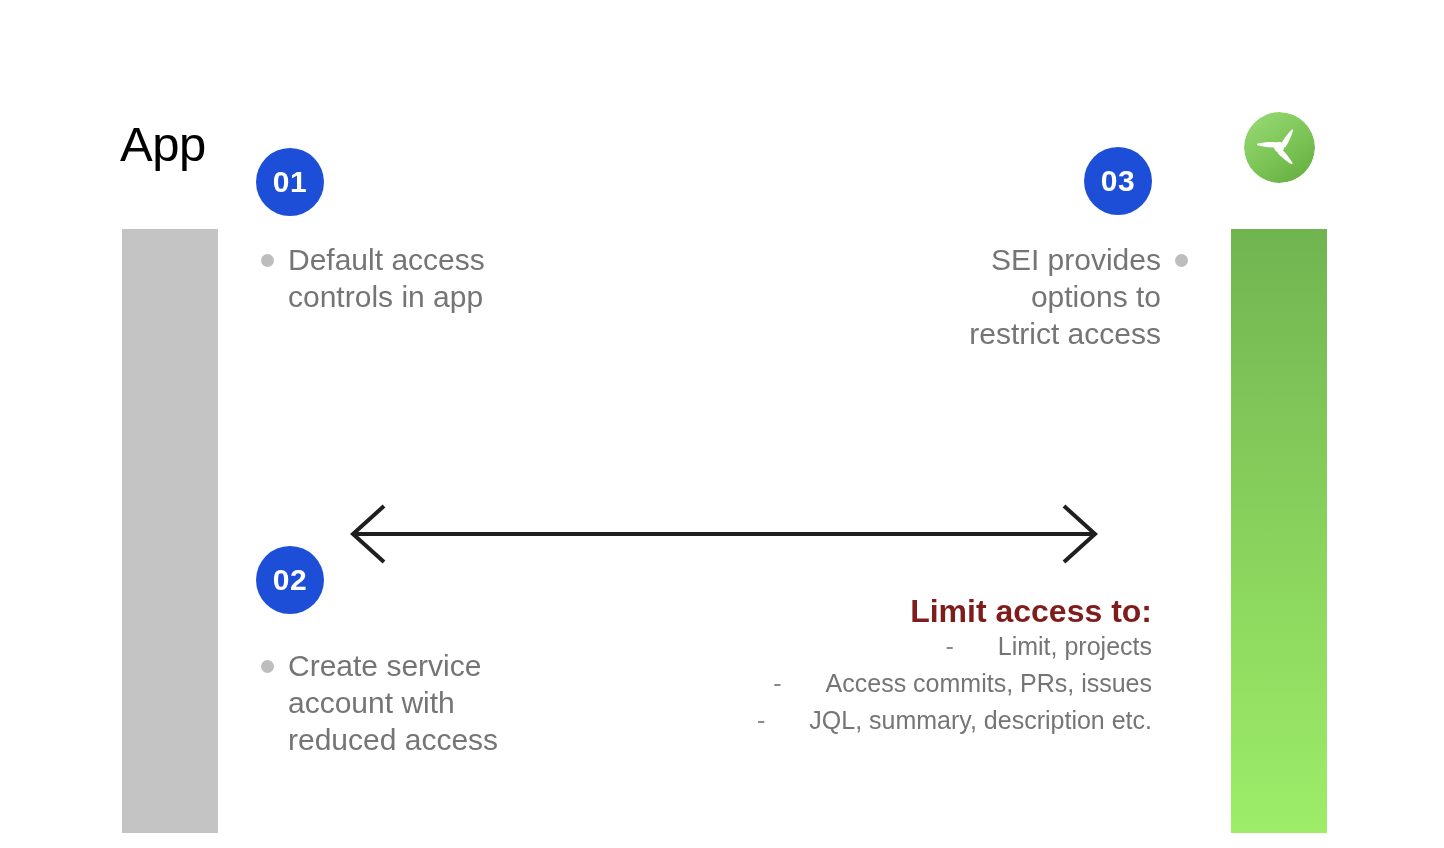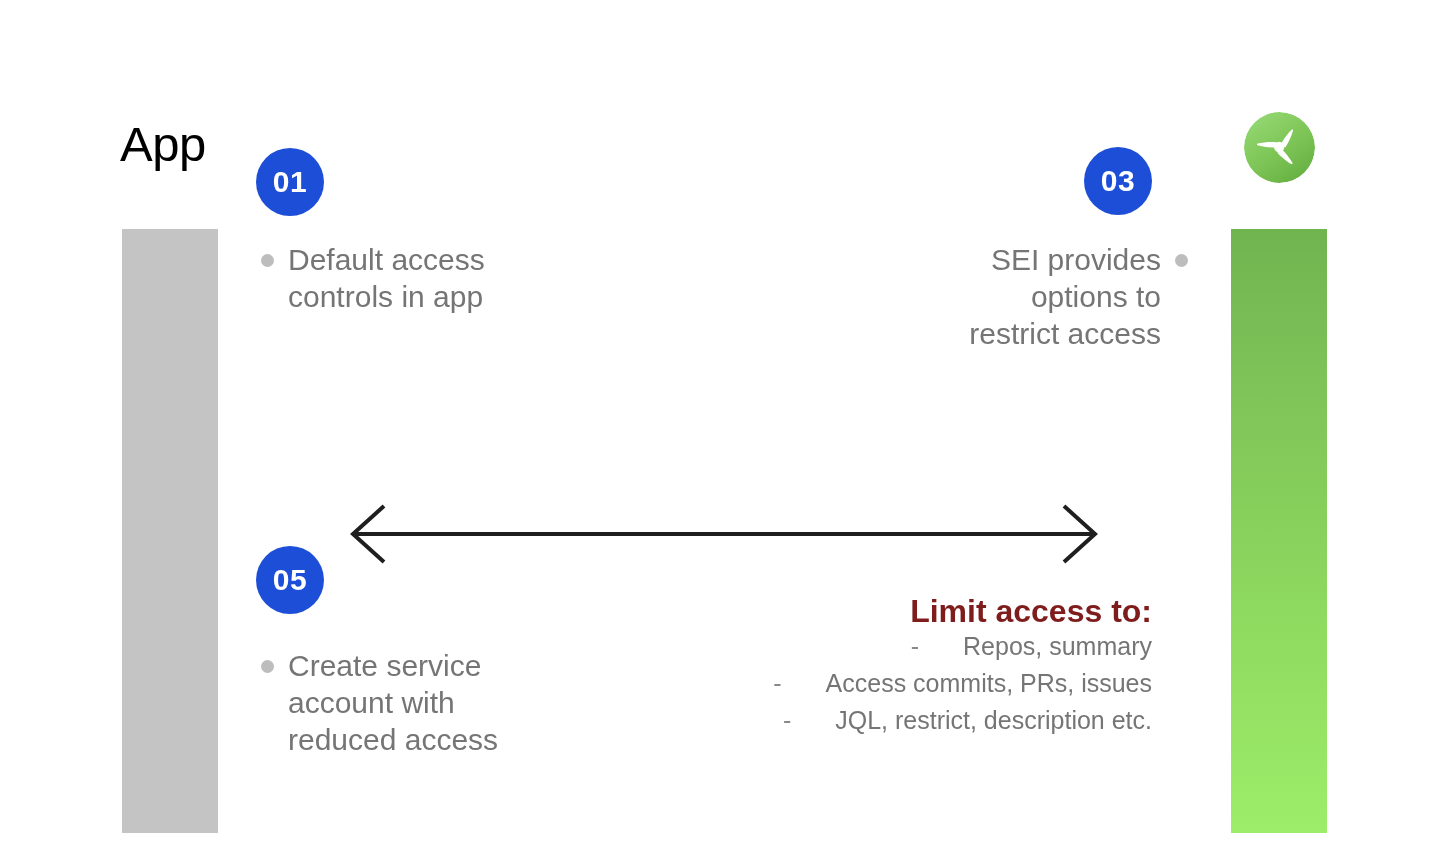--- a/index.html
+++ b/index.html
@@ -179,21 +179,21 @@
 
         <path d="M31.9 35.6 C26.3 35.6 18.6 34.8 13.7 33.3 C12.7 33.0 12.7 31.9 13.7 31.6 C18.9 30.2 27.0 29.5 32.6 30.2 Z"></path>
 
         <circle cx="35.2" cy="35.0" r="5.2"></circle>
       </g>
     </svg>
   </div>
 
   <div class="badge badge-01">01</div>
 
-  <div class="badge badge-02">05</div>
+  <div class="badge badge-02">02</div>
 
   <div class="badge badge-03">03</div>
 
   <div class="bullet-block left-align block-01">
     <span class="bullet-dot"></span>
     <span class="bullet-text">Default access
 controls in app</span>
   </div>
 
   <div class="bullet-block left-align block-02">
@@ -218,27 +218,27 @@
         <polyline points="720,8 751,36 720,64"></polyline>
       </g>
     </svg>
   </div>
 
   <div class="limit-list">
     <div class="limit-title">Limit access to:</div>
 
     <div class="limit-row">
       <span class="limit-dash">-</span>
-      <span class="limit-item">Repos, summary</span>
+      <span class="limit-item">Limit, projects</span>
     </div>
 
     <div class="limit-row">
       <span class="limit-dash">-</span>
       <span class="limit-item">Access commits, PRs, issues</span>
     </div>
 
     <div class="limit-row">
       <span class="limit-dash">-</span>
-      <span class="limit-item">JQL, restrict, description etc.</span>
+      <span class="limit-item">JQL, summary, description etc.</span>
     </div>
   </div>
 
 </div>
 
 </body></html>

